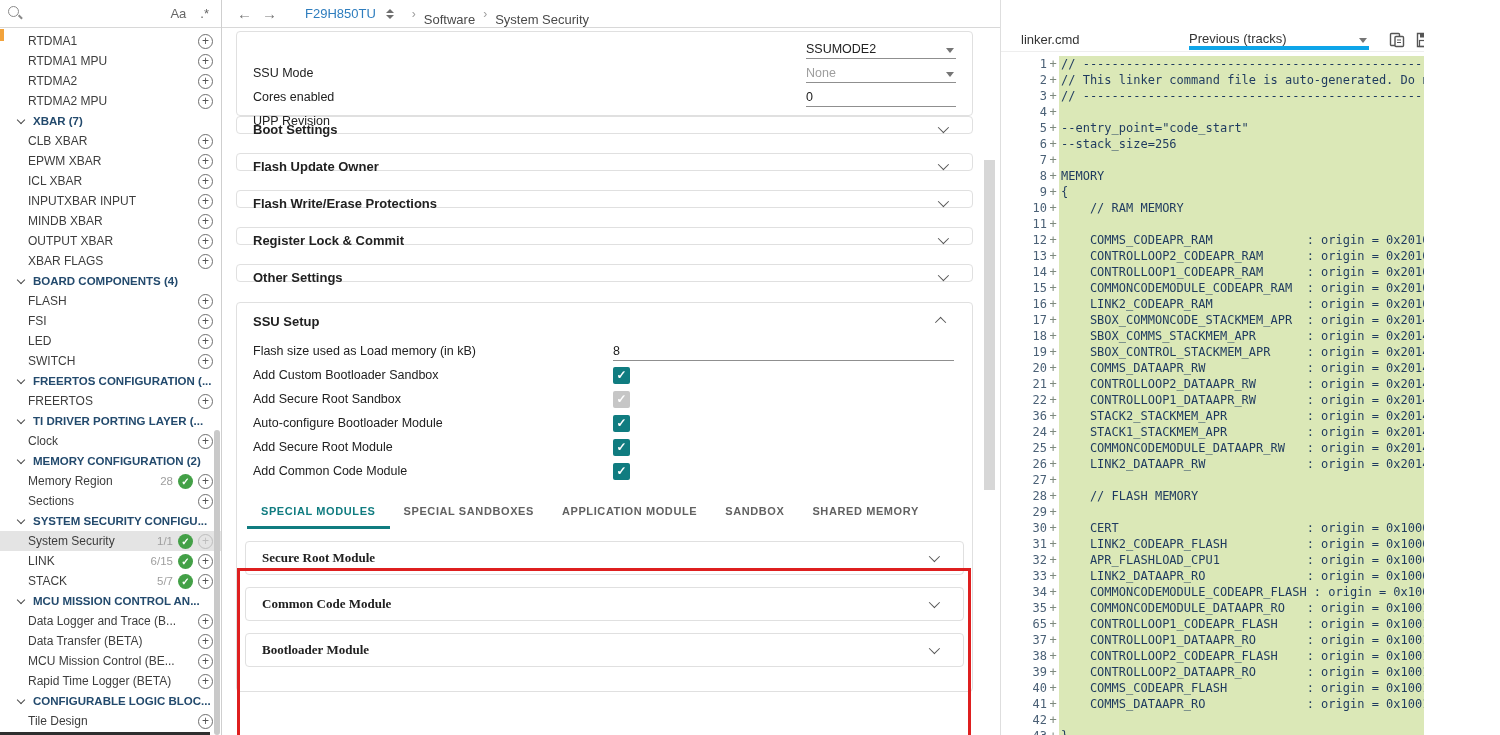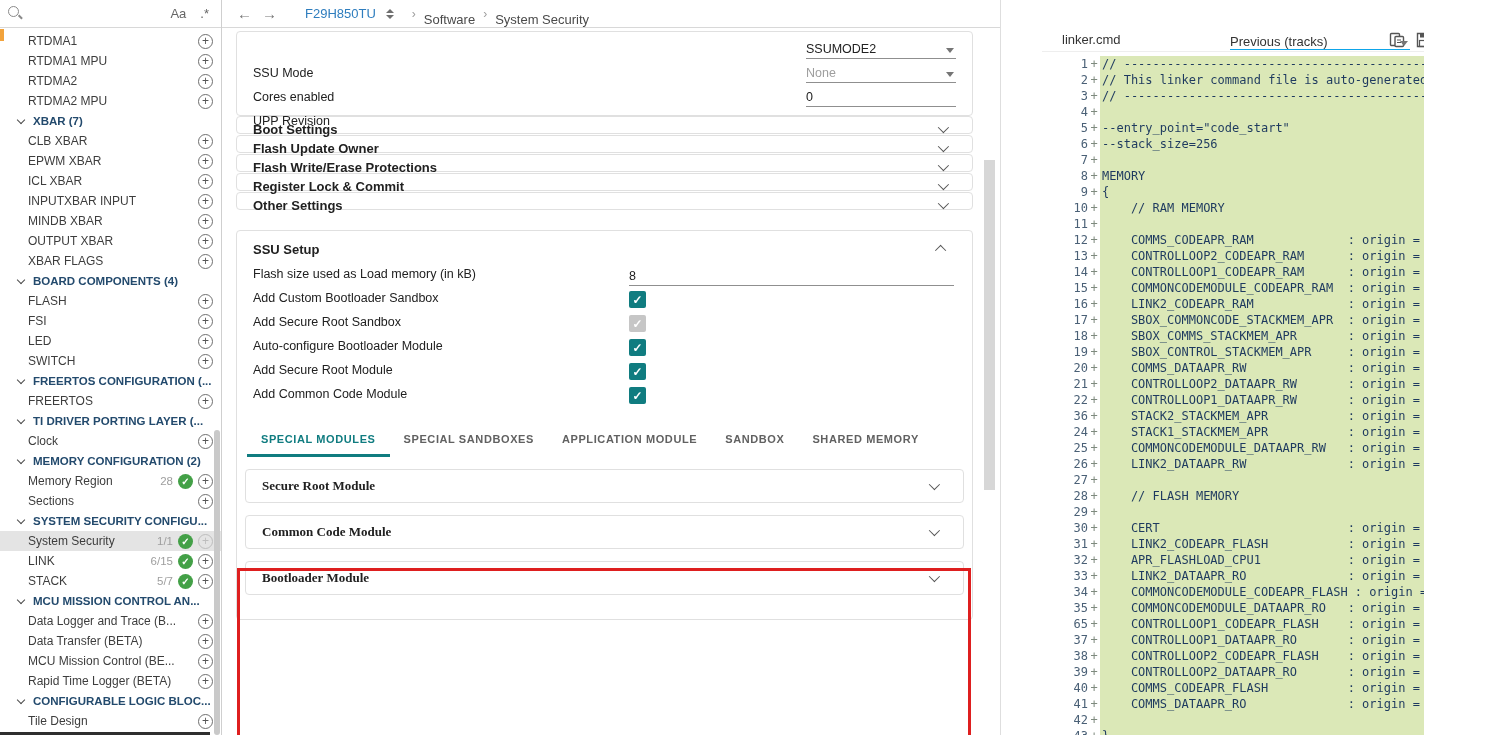--- a/index.html
+++ b/index.html
@@ -42,55 +42,55 @@
   .nav-arrow { color:#757575; font-size:15px; margin-right:10px; cursor:pointer; }
   .device { color:#2e7dbe; margin:0 6px 0 18px; cursor:pointer; }
   .sort-ic { display:inline-flex; flex-direction:column; gap:2px; margin:0 10px 0 4px; cursor:pointer; }
   .sort-ic i { width:0; height:0; border-left:4px solid transparent; border-right:4px solid transparent; display:block; }
   .sort-ic .up { border-bottom:4px solid #6f6f6f; }
   .sort-ic .dn { border-top:4px solid #6f6f6f; }
   .crumb-sep { color:#9e9e9e; margin:0 8px; font-size:12px; }
   .crumb { color:#4a4a4a;margin-top:12px; }
   .mid-content { padding:3px 27px 0 14px; position:relative; }
   .card { border:1px solid #e0e0e0; border-radius:4px; background:#fff; }
-  .card + .card { margin-top:1px; }
+  .card + .card { margin-top:19px; }
   .fields-card { padding:5px 0 6px 0; }
   .f-row { height:24px; display:flex; align-items:center; padding:0 16px; font-size:12.5px; }
   .f-row .flabel { flex:1; color:#212121;margin-top:48px; }
   .ctrl { width:150px; display:flex; align-items:flex-end; border-bottom:1px solid #8f8f8f; height:19px; padding-bottom:2px; font-size:12.5px; }
   .ctrl .val { flex:1; white-space:nowrap; overflow:hidden; }
   .ctrl .val.muted { color:#9e9e9e; }
   .caret-dn { width:0; height:0; border-left:4px solid transparent; border-right:4px solid transparent; border-top:5px solid #757575; margin:0 2px 3px 0; flex:none; }
   .collapse-card { height:18px; display:flex; align-items:center; padding:8px 26px 0 16px; }
   .collapse-card .ctitle { font-weight:bold; font-size:13px; color:#212121; }
   .chev-collapse { margin-left:auto; width:8px; height:8px; border-right:1.8px solid #555; border-bottom:1.8px solid #555; transform:rotate(45deg) translateY(-2px); }
   .chev-up { transform:rotate(-135deg) translateY(-2px); }
   .ssu-card { margin-top:20px; padding-bottom:12px; min-height:380px; }
   .ssu-head { height:36px; display:flex; align-items:center; padding:0 26px 0 16px; }
   .ssu-head .ctitle { font-weight:bold; font-size:13px; }
-  .s-row { height:24px; display:flex; align-items:flex-start; padding:0 16px; font-size:12.5px;gap:16px; }
+  .s-row { height:24px; display:flex; align-items:center; padding:0 16px; font-size:12.5px; }
   .s-row .flabel { width:360px; flex:none; }
   .s-ctrl { flex:1; display:flex; align-items:flex-end; border-bottom:1px solid #8f8f8f; height:19px; padding-bottom:2px; margin-right:2px; }
   .cbx { width:17px; height:17px; border-radius:2px; background:#107c80; color:#fff; font-size:12px; font-weight:bold;
          display:flex; align-items:center; justify-content:center; cursor:pointer; }
   .cbx.disabled { background:#c6c6c6; }
   .tabs { display:flex; padding:14px 0 0 10px; margin-bottom:12px;text-align:center; }
   .tab { position:relative; padding:8px 14px 12px 14px; font-size:11px; letter-spacing:0.6px; color:#616161; font-weight:bold; cursor:pointer; white-space:nowrap; }
   .tab.active { color:#107c80; }
   .tab.active::after { content:""; position:absolute; left:0; right:0; bottom:0; height:3px; background:#107c80; }
   .mod-card { margin:0 8px 12px 8px; border:1px solid #e0e0e0; border-radius:4px; height:34px; display:flex; align-items:center; padding:0 26px 0 16px; }
   .mod-card .ctitle { font-weight:bold; font-size:13px;font-family:Liberation Serif, serif; }
   .red-box { position:absolute; left:15px; top:540px; width:734px; height:192px; border:3px solid #de1f1f; z-index:6; pointer-events:none; }
   .mid-scroll { position:absolute; right:5px; top:160px; width:11px; height:330px; background:#d7d7d7; }
 
   
-  .codepanel { position:relative; width:424px; flex:none; border-left:1px solid #dedede; background:#fff; overflow:hidden; padding-top:28px;padding-left:41px; }
+  .codepanel { position:relative; width:424px; flex:none; border-left:1px solid #dedede; background:#fff; overflow:hidden; padding-top:28px; }
   .code-header { height:24px; display:flex; align-items:center; position:relative; border-bottom:1px solid #eee; }
   .code-file { font-size:13px; color:#333; margin-left:20px; }
-  .code-select { position:absolute; left:188px; width:180px; display:flex; align-items:flex-end; border-bottom:1px solid #0ea5e9; height:20px; font-size:13px; color:#333; cursor:pointer; }
+  .code-select { position:absolute; left:188px; width:180px; display:flex; align-items:flex-end; border-bottom:4px solid #0ea5e9; height:20px; font-size:13px; color:#333; cursor:pointer; }
   .code-select .val { flex:1; }
   .hdr-icons { margin-left:auto; display:flex; gap:11px; margin-right:-8px; }
   .hdr-icons svg { display:block; cursor:pointer; }
   .code-area { margin-top:4px; }
   .cline { display:flex; height:16px; font-family:"DejaVu Sans Mono", monospace; font-size:12px; line-height:16px; white-space:pre; }
   .cline .ln { width:46px; flex:none; text-align:right; color:#4a6076; }
   .cline .pl { width:12px; flex:none; text-align:center; color:#7e8a7e; }
   .cline .ct { flex:1; background:#dbe8b7; color:#1e3a5f; overflow:hidden; padding-left:2px; }
 </style>
 </head>

